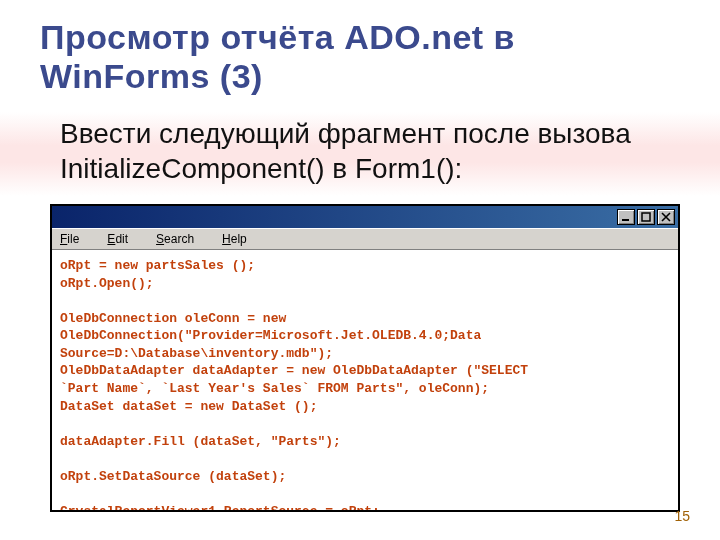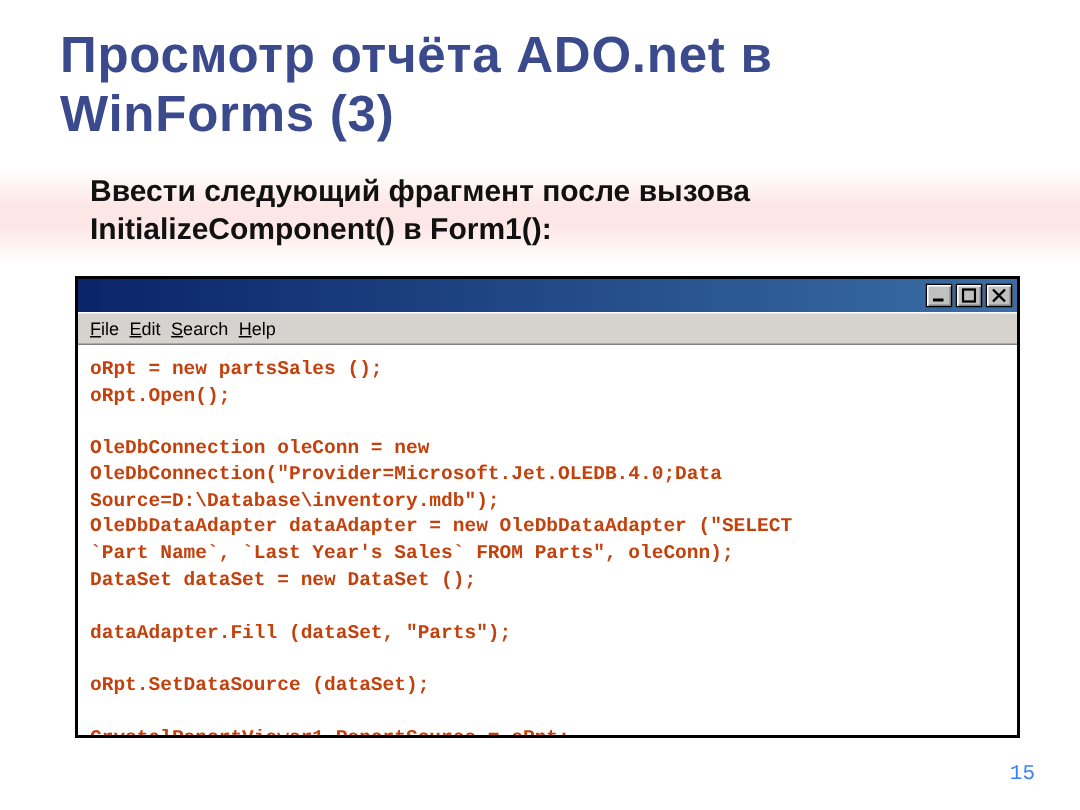--- a/index.html
+++ b/index.html
@@ -19,22 +19,22 @@
     padding: 18px 40px 10px 40px;
     line-height: 1.15;
     letter-spacing: 0.5px;
   }
   .subtitle-wrap {
     margin-top: 6px;
     padding: 4px 40px 10px 60px;
     background: linear-gradient(to bottom, #ffffff 0%, #fde6e6 40%, #fde6e6 60%, #ffffff 100%);
   }
   .subtitle {
-    font-size: 20px;
-    font-weight: bold;
+    font-size: 28px;
+    font-weight: normal;
     color: #111;
     line-height: 1.25;
   }
   .code-window {
     margin: 8px 40px 0 50px;
     border: 2px solid #000;
     background: #c9c9c9;
   }
   .titlebar {
     height: 22px;
@@ -56,21 +56,21 @@
   }
   .tb-btn svg { width: 10px; height: 10px; }
   .menubar {
     height: 22px;
     background: #d6d3ce;
     border-top: 1px solid #fff;
     border-bottom: 1px solid #808080;
     display: flex;
     align-items: center;
     padding: 0 8px;
-    gap: 7px;
+    gap: 28px;
     font-size: 12px;
     font-family: Tahoma, Arial, sans-serif;
     color: #000;
   }
   .menu-item { cursor: default; }
   .menu-item .u { text-decoration: underline; }
   .code-area {
     background: #ffffff;
     border-top: 1px solid #fff;
     padding: 6px 8px 4px 8px;
@@ -81,22 +81,22 @@
     color: #c2410c;
     white-space: pre-wrap;
     overflow: hidden;
     height: 260px;
   }
   .page-num {
     position: absolute;
     right: 30px;
     bottom: 16px;
     font-size: 14px;
-    color: #3b82f6;
-    font-family: Liberation Mono, monospace;
+    color: #a16207;
+    font-family: Liberation Sans, sans-serif;
   }
 </style>
 </head>
 <body>
 
 <div class="title">Просмотр отчёта ADO.net в WinForms (3)</div>
 
 <div class="subtitle-wrap">
   <div class="subtitle">Ввести следующий фрагмент после вызова InitializeComponent() в Form1():</div>
 </div>

